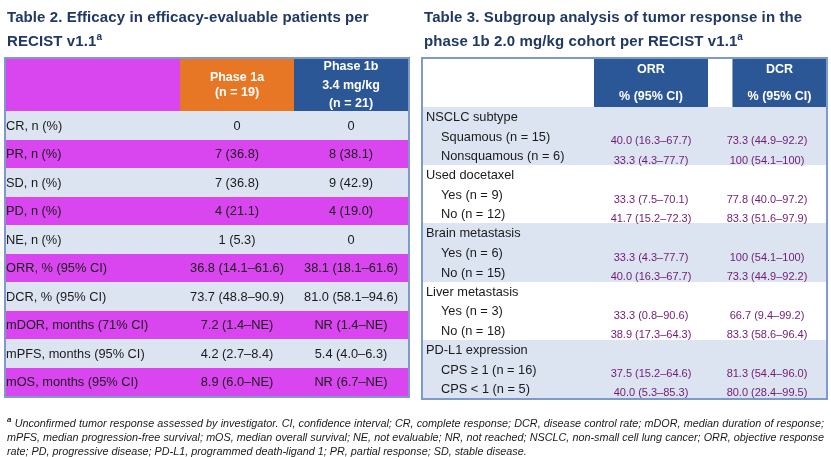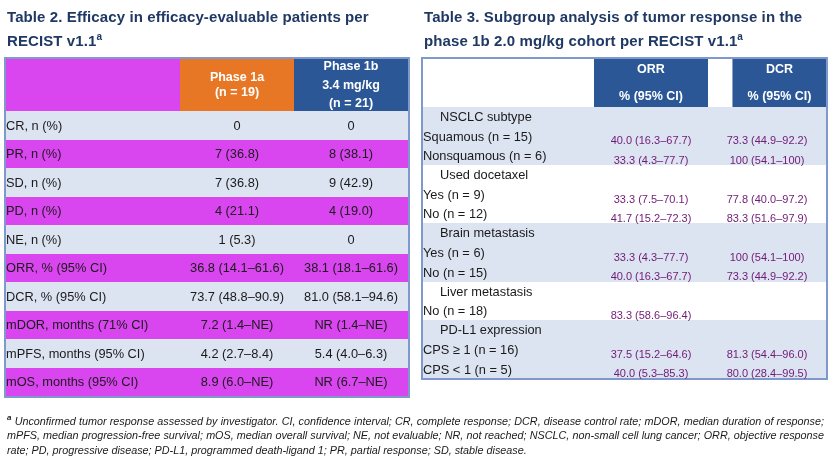--- a/index.html
+++ b/index.html
@@ -29,23 +29,23 @@
   .t2-val { text-align: center; font-size: 12.8px; color: #1a1a1a; white-space: nowrap; }
 
   
   .t3 { border: 2px solid #8099CC; background: #fff; }
   .t3-header { display: grid; grid-template-columns: 171px 114px 118px; height: 48px; }
   .t3-hcell { color: #fff; font-weight: bold; font-size: 12.5px; line-height: 15px;
     display: flex; flex-direction: column; justify-content: center; align-items: center; text-align: center; }
   .t3-hcell.blue { background: #2B5797; gap: 12px; }
   .t3-hcell.divider { border-left: 1px solid rgba(255,255,255,0.45); margin-left: 24px; }
   .t3-group.shade { background: #DCE3F1; }
-  .t3-ghead { height: 19.4px; line-height: 19.4px; padding-left: 17px; font-size: 12.8px; color: #1a1a1a; white-space: nowrap; }
+  .t3-ghead { height: 19.4px; line-height: 19.4px; padding-left: 3px; font-size: 12.8px; color: #1a1a1a; white-space: nowrap; }
   .t3-row { display: grid; grid-template-columns: 171px 114px 118px; height: 19.4px; align-items: center; }
-  .t3-label { font-size: 12.8px; color: #1a1a1a; white-space: nowrap; }
+  .t3-label { padding-left: 18px; font-size: 12.8px; color: #1a1a1a; white-space: nowrap; }
   .t3-val { text-align: center; font-size: 11px; color: #701a75; white-space: nowrap; margin-top: 8px; }
 
   
   .footnote {
     margin: 13px 3px 0 3px; font-style: italic; font-size: 10.8px; line-height: 14.5px;
     color: #1a1a1a; text-align: justify;
   }
   .footnote sup { font-size: 8px; font-weight: bold; }
 </style>
 </head>
@@ -179,21 +179,27 @@
           <div class="t3-row">
             <div class="t3-label">No (n = 15)</div>
             <div class="t3-val">40.0 (16.3–67.7)</div>
             <div class="t3-val">73.3 (44.9–92.2)</div>
           </div>
         </div>
 
         <div class="t3-group">
           <div class="t3-ghead">Liver metastasis</div>
           <div class="t3-row">
+            <div class="t3-label">Yes (n = 3)</div>
+            <div class="t3-val">33.3 (0.8–90.6)</div>
+            <div class="t3-val">66.7 (9.4–99.2)</div>
+          </div>
+          <div class="t3-row">
             <div class="t3-label">No (n = 18)</div>
+            <div class="t3-val">38.9 (17.3–64.3)</div>
             <div class="t3-val">83.3 (58.6–96.4)</div>
           </div>
         </div>
 
         <div class="t3-group shade">
           <div class="t3-ghead">PD-L1 expression</div>
           <div class="t3-row">
             <div class="t3-label">CPS ≥ 1 (n = 16)</div>
             <div class="t3-val">37.5 (15.2–64.6)</div>
             <div class="t3-val">81.3 (54.4–96.0)</div>

